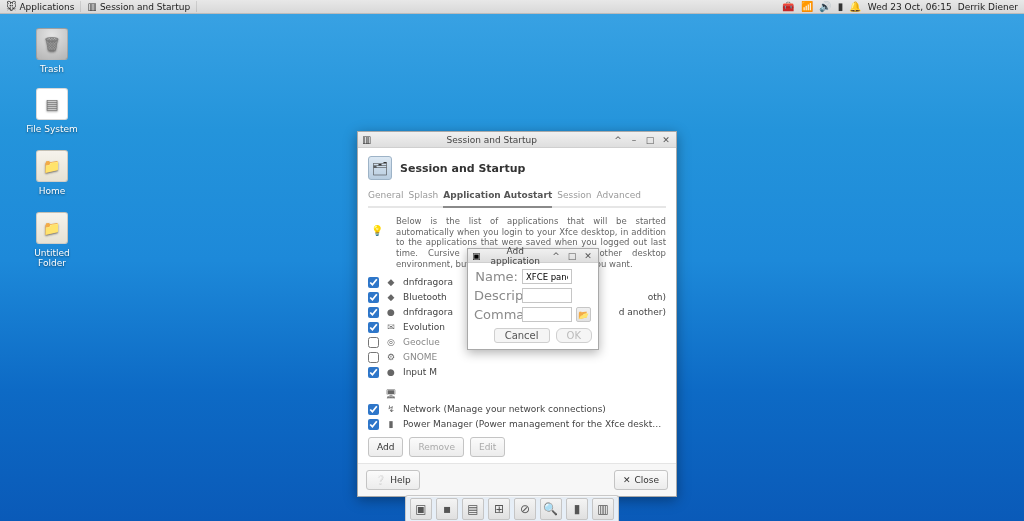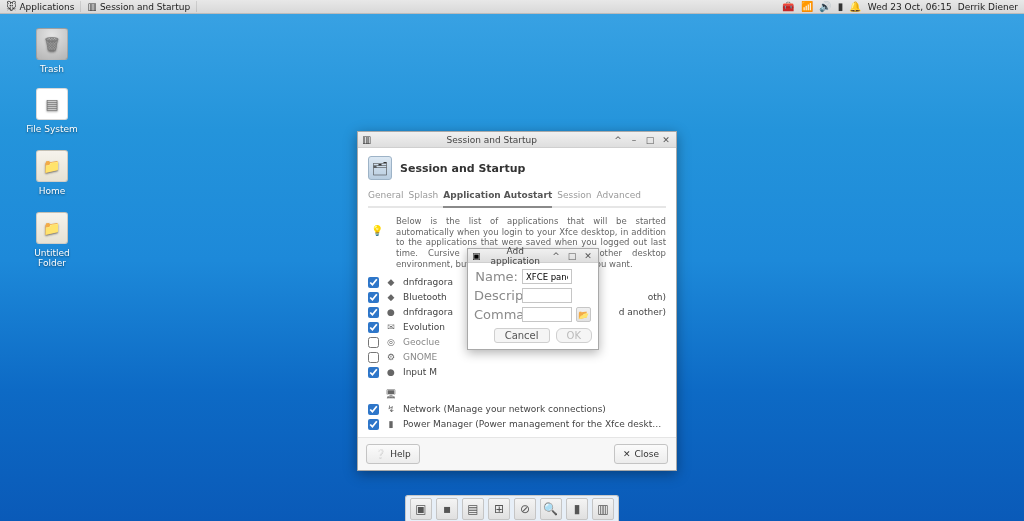--- a/index.html
+++ b/index.html
@@ -185,20 +185,25 @@
           <input type="checkbox" checked="" style="">
           <span class="ic">↯</span>
           <span class="label">Network (Manage your network connections)</span>
         </div>
         <div class="arow">
           <input type="checkbox" checked="" style="">
           <span class="ic">▮</span>
           <span class="label">Power Manager (Power management for the Xfce desktop)</span>
         </div>
       </div>
+    <div class="action-row">
+      <span class="btn">Add</span>
+      <span class="btn disabled">Remove</span>
+      <span class="btn disabled">Edit</span>
+    </div>
   </div>
   <div class="win-footer">
     <span class="btn">
       <span>❔</span>
       <span>Help</span>
     </span>
     <div class="spacer"></div>
     <span class="btn">
       <span>✕</span>
       <span>Close</span>

